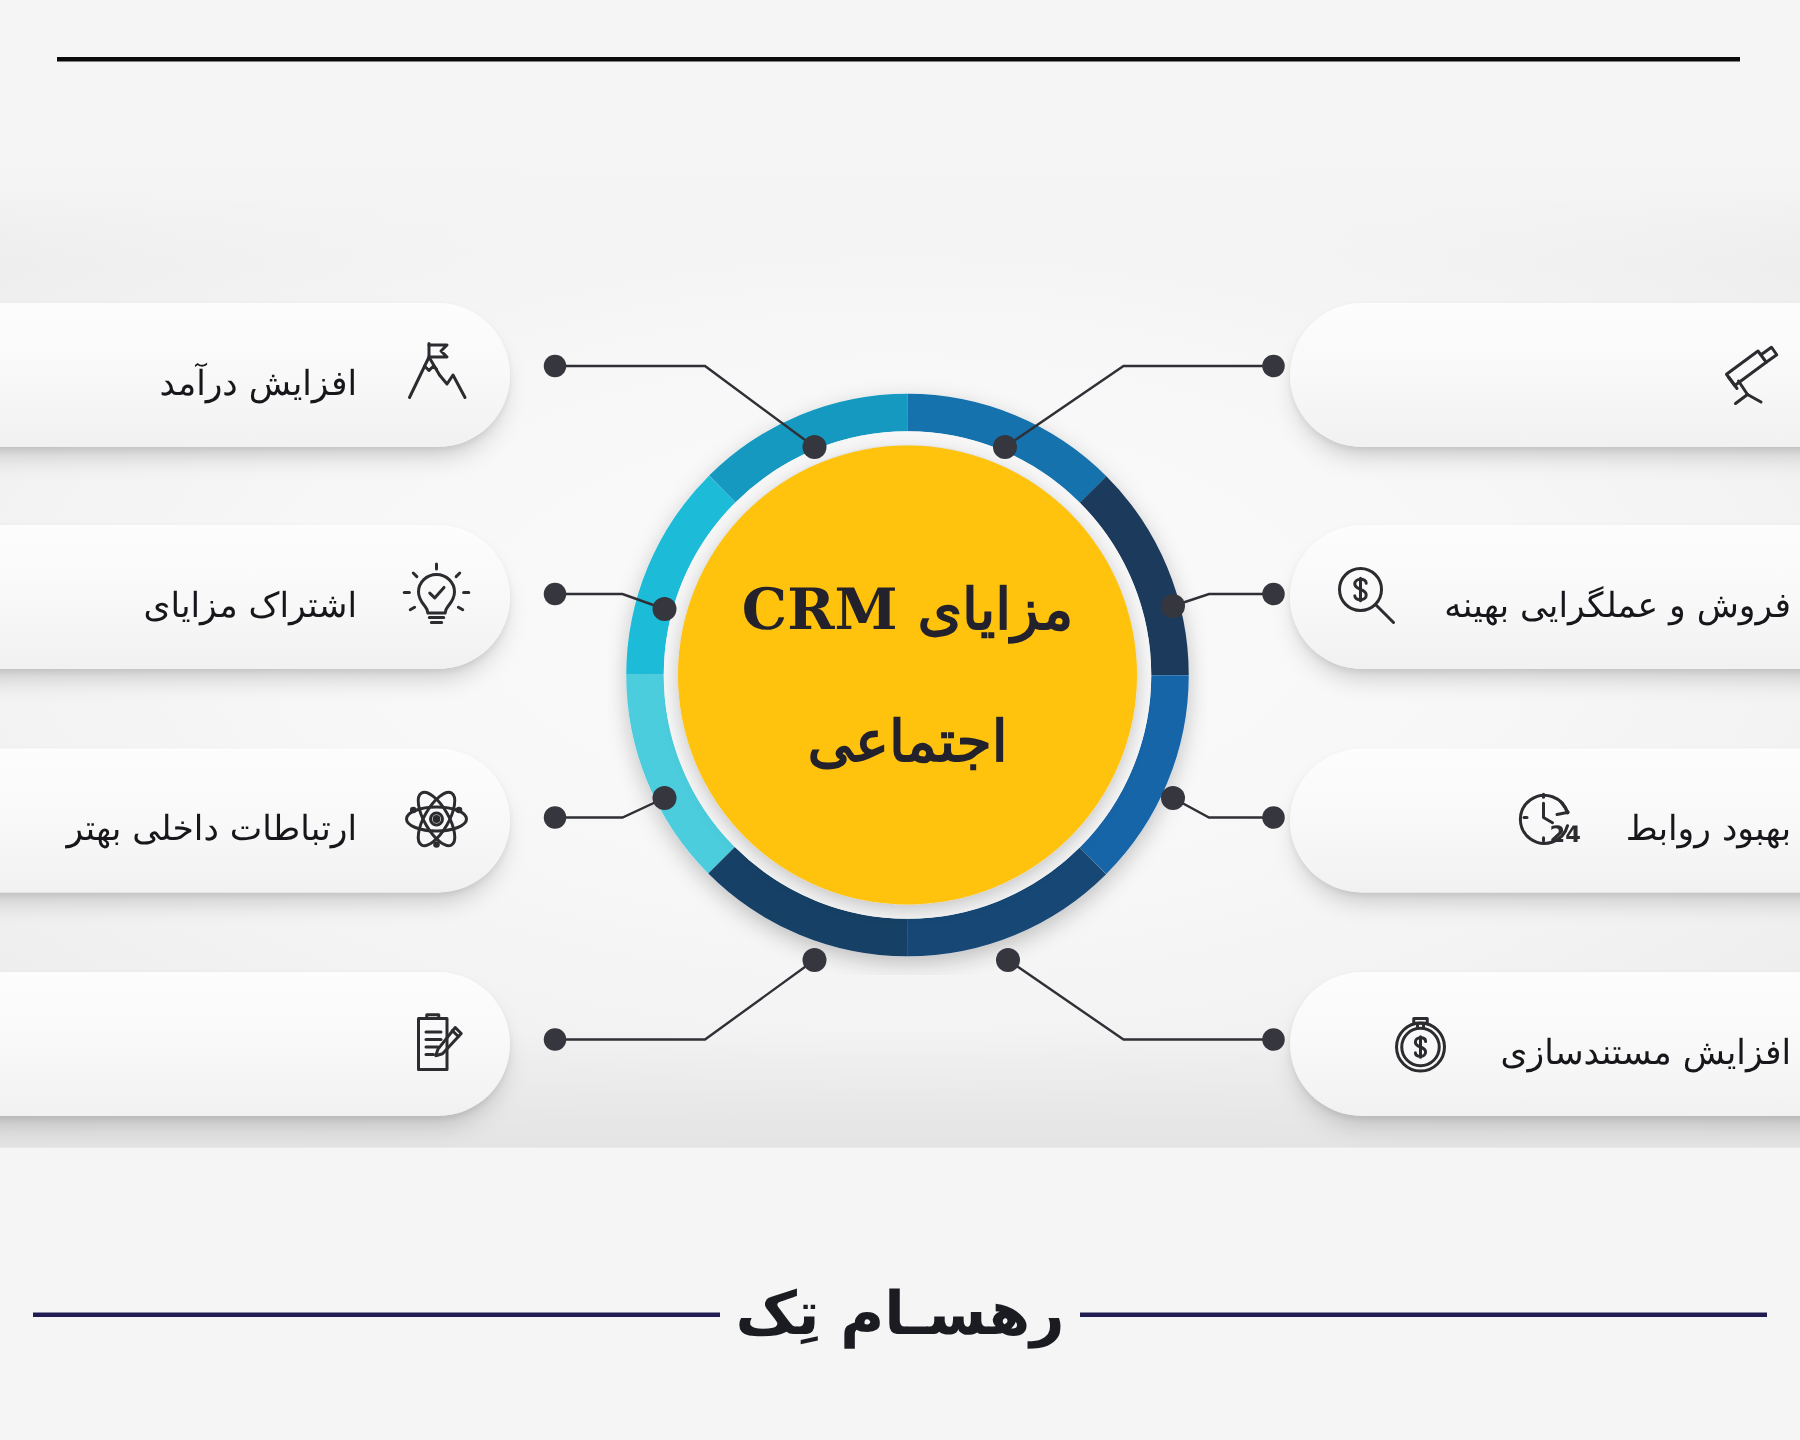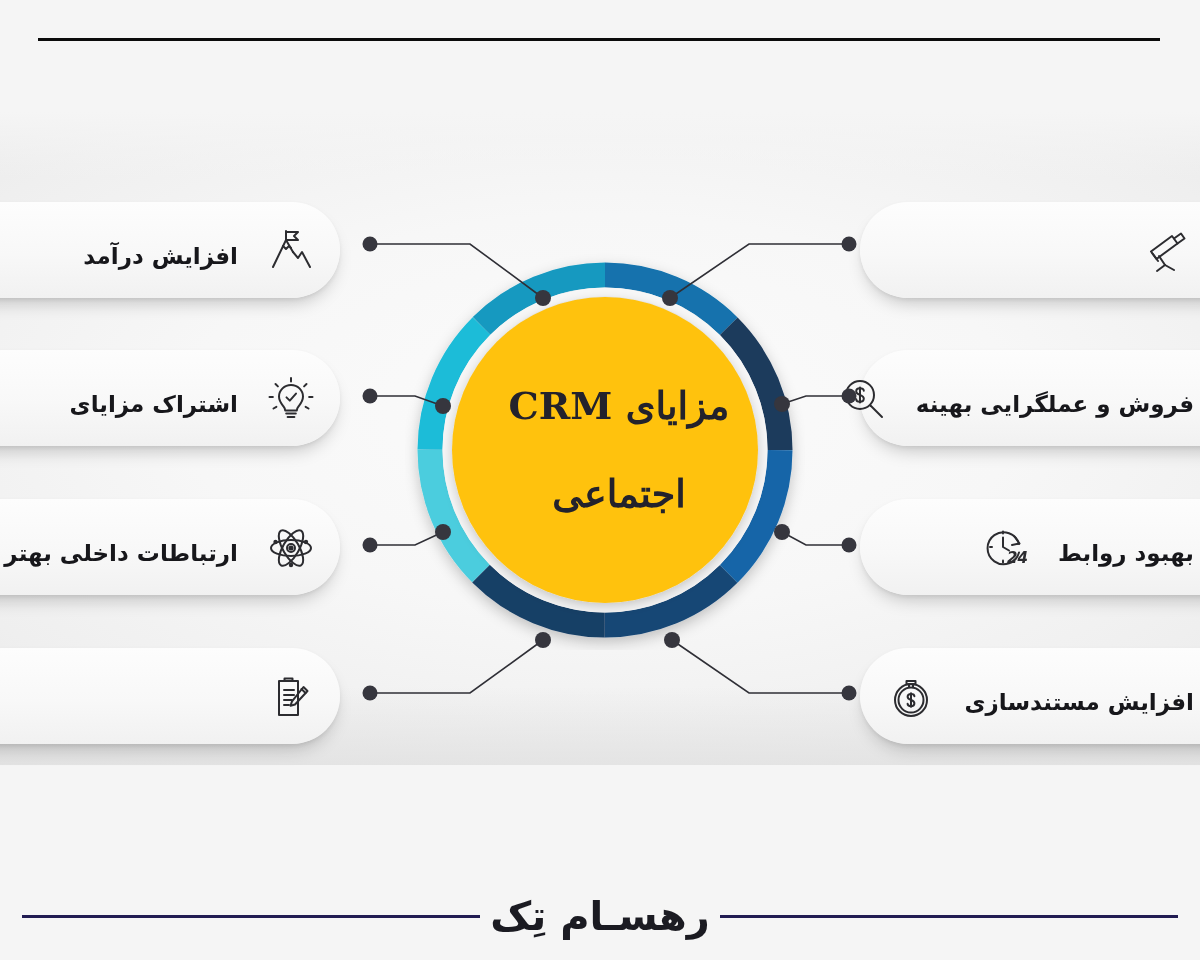--- a/index.html
+++ b/index.html
@@ -78,29 +78,28 @@
     flex-direction: row;
     padding-left: 22px;
     padding-right: 66px;
     justify-content: flex-end;
   }
   .pill .ic {
     flex: 0 0 auto;
     width: 54px;
     height: 54px;
     display: flex;
-    align-items: flex-end;
+    align-items: flex-start;
     justify-content: center;
-    font-style: italic;
   }
   .pill .ic svg { display: block; }
   .pill .lbl {
     font-family: "DejaVu Sans", "Liberation Sans", sans-serif;
     font-size: 23px;
-    font-weight: 700;
+    font-weight: 400;
     color: #17171b;
     direction: rtl;
     unicode-bidi: isolate;
     white-space: nowrap;
     letter-spacing: 0;
     margin-top: 12px;
   }
   .pill.left .lbl { margin-right: 26px; }
   .pill.right .lbl { margin-left: 26px; }
 
@@ -115,21 +114,21 @@
   
   .donut-wrap {
     position: absolute;
     left: 405px;
     top: 250px;
     width: 400px;
     height: 400px;
   }
   .center-text {
     position: absolute;
-    left: 419px;
+    left: 405px;
     top: 250px;
     width: 400px;
     height: 400px;
     display: flex;
     flex-direction: column;
     align-items: center;
     justify-content: center;
     pointer-events: none;
   }
   .center-text .l1, .center-text .l2 {
@@ -140,21 +139,21 @@
     unicode-bidi: isolate;
     white-space: nowrap;
   }
   .center-text .l1 { font-size: 38px; line-height: 1.18; }
   .center-text .l2 { font-size: 38px; line-height: 1.18; margin-top: 43px; }
 
   
   .footer {
     position: absolute;
     left: 0;
-    top: 876px;
+    top: 836px;
     width: 1200px;
     height: 80px;
     display: flex;
     align-items: center;
     justify-content: center;
   }
   .foot-line {
     height: 3px;
     background: #211c52;
     flex: 0 0 auto;

